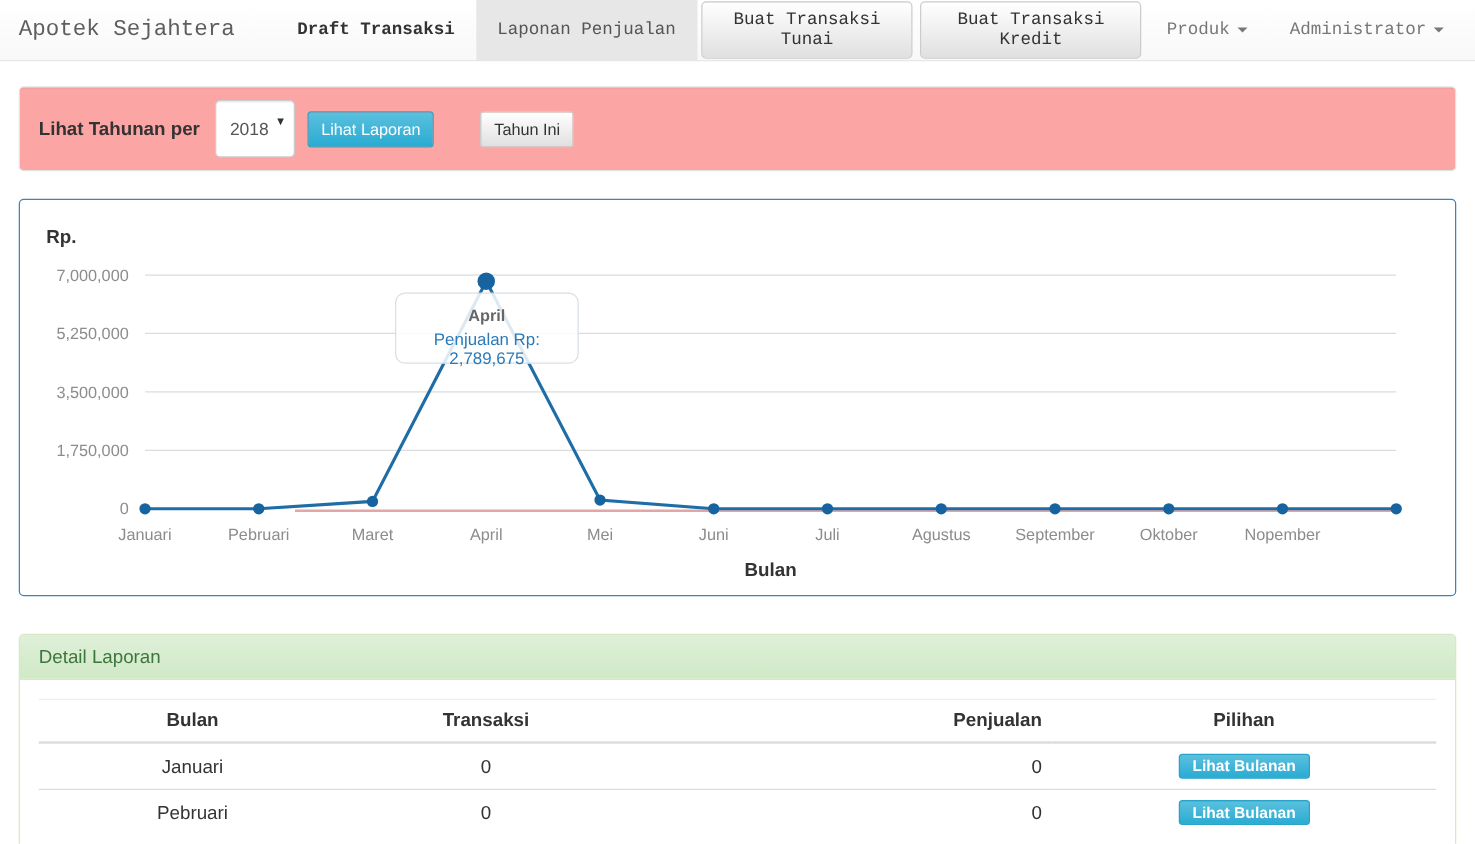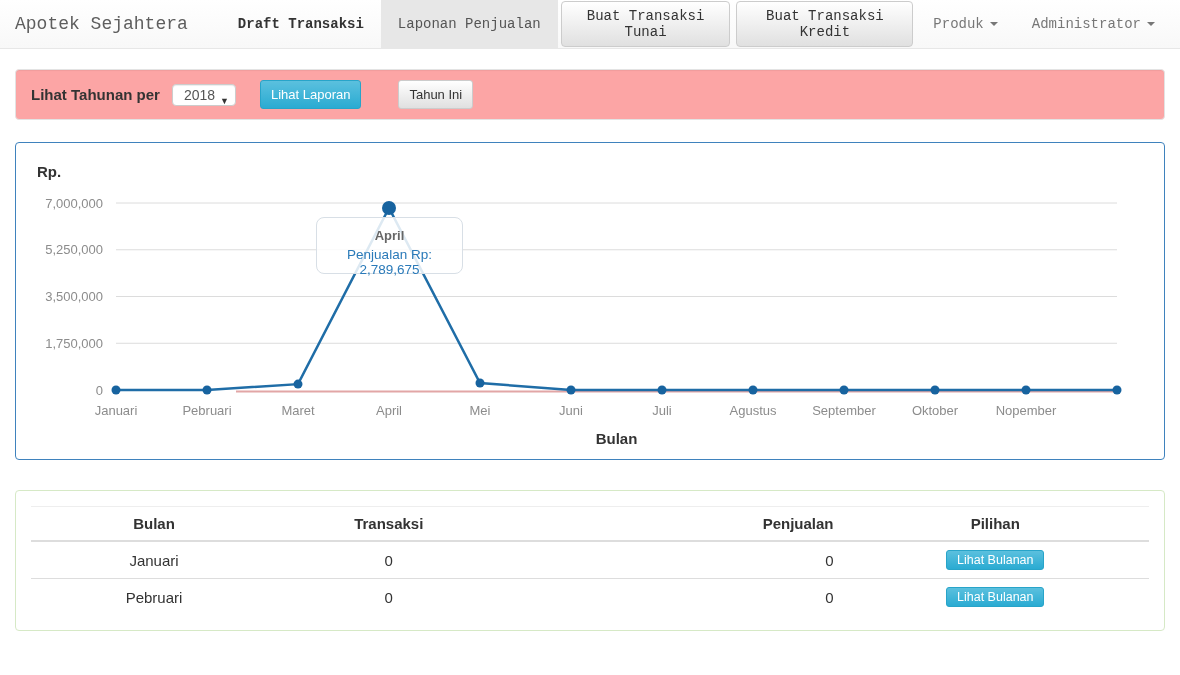--- a/index.html
+++ b/index.html
@@ -32,23 +32,23 @@
     border-top:4px solid #777; vertical-align:middle; }
 
   
   .container { padding:0 15px; }
 
   
   .well { margin-top:20px; background:#fca5a5; border:1px solid #e3e3e3;
     border-radius:4px; padding:10px 15px; display:flex; align-items:center;
     box-shadow:inset 0 1px 1px rgba(0,0,0,.05); }
   .filter-label { font-size:15px; font-weight:bold; margin-right:12px; }
-  .select-wrap { position:relative; width:64px; height:22px; background:#fff;
+  .select-wrap { position:relative; width:64px; height:46px; background:#fff;
     border:1px solid #ccc; border-radius:4px; font-size:14px; color:#555;
-    display:flex; align-items:center; padding-left:11px; margin-right:24px;
+    display:flex; align-items:center; padding-left:11px; margin-right:10px;
     box-shadow:inset 0 1px 1px rgba(0,0,0,.075); cursor:pointer; }
   .sel-caret { position:absolute; right:6px; top:11px; font-size:9px; color:#333; }
   .btn-sm { padding:6px 10px; font-size:13px; border-radius:3px; margin-right:9px; }
 
   
   .panel { border-radius:4px; background:#fff; }
   .panel-primary { margin-top:22px; border:1px solid #3f82bd; }
   .panel-success { margin-top:30px; border:1px solid #d6e9c6; }
   .panel-heading { padding:9px 15px; font-size:15px;
     border-top-left-radius:3px; border-top-right-radius:3px; }
@@ -73,21 +73,21 @@
   .table-body { padding:15px; }
   .report-table { width:100%; border-collapse:collapse; font-size:15px;
     border-top:1px solid #eee; }
   .report-table th, .report-table td { padding:8px; }
   .report-table th { font-weight:bold; border-bottom:2px solid #ddd; }
   .report-table td { border-top:1px solid #ddd; }
   .c { text-align:center; }
   .r { text-align:right; }
   .report-table col.w1{width:22%} .report-table col.w2{width:20%}
   .report-table col.w3{width:30.5%} .report-table col.w4{width:27.5%}
-  .btn-xs { padding:2px 10px; font-size:12.5px; border-radius:3px; }
+  .btn-xs { padding:2px 10px; font-size:12.5px; border-radius:3px;font-weight:bold; }
 </style>
 </head>
 <body>
 
 <nav class="navbar">
   <a class="brand" href="#">Apotek Sejahtera</a>
   <a class="navlink strong" href="#">Draft Transaksi</a>
   <a class="navlink active" href="#">Laponan Penjualan</a>
   <div class="nav-spacer"></div>
   <div class="nav-right">
@@ -157,20 +157,23 @@
           <text x="600.5" y="301" class="ax-title" text-anchor="middle">Bulan</text>
         </svg>
       <div class="tooltip-box">
         <div class="tt-title">April</div>
         <div class="tt-text">Penjualan Rp: 2,789,675</div>
       </div>
     </div>
   </section>
 
   <section class="panel panel-success">
+    <div class="panel-heading green">
+      <span>Detail Laporan</span>
+    </div>
     <div class="panel-body table-body">
       <table class="report-table">
         <colgroup>
             <col class="w1">
             <col class="w2">
             <col class="w3">
             <col class="w4">
           </colgroup>
         <thead>
           <tr>

